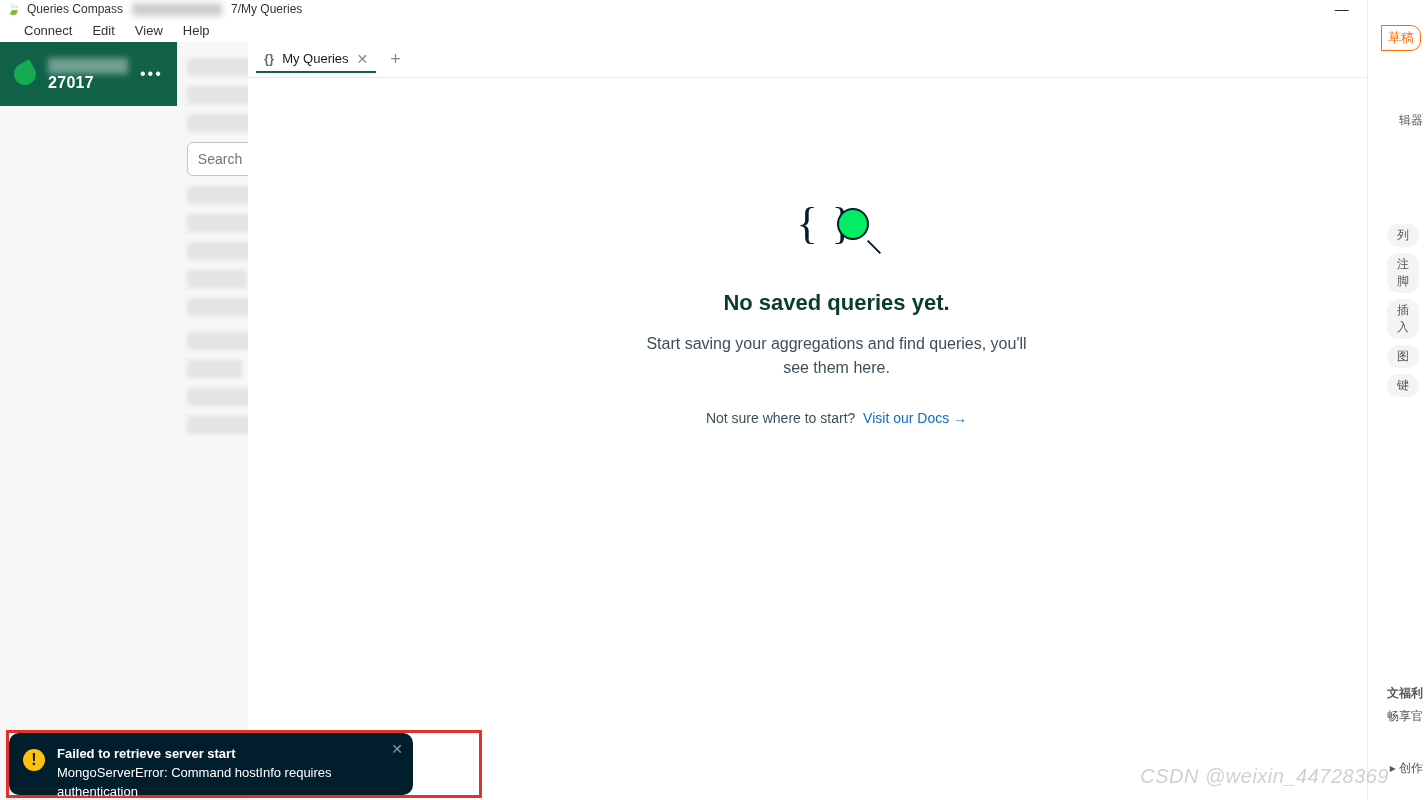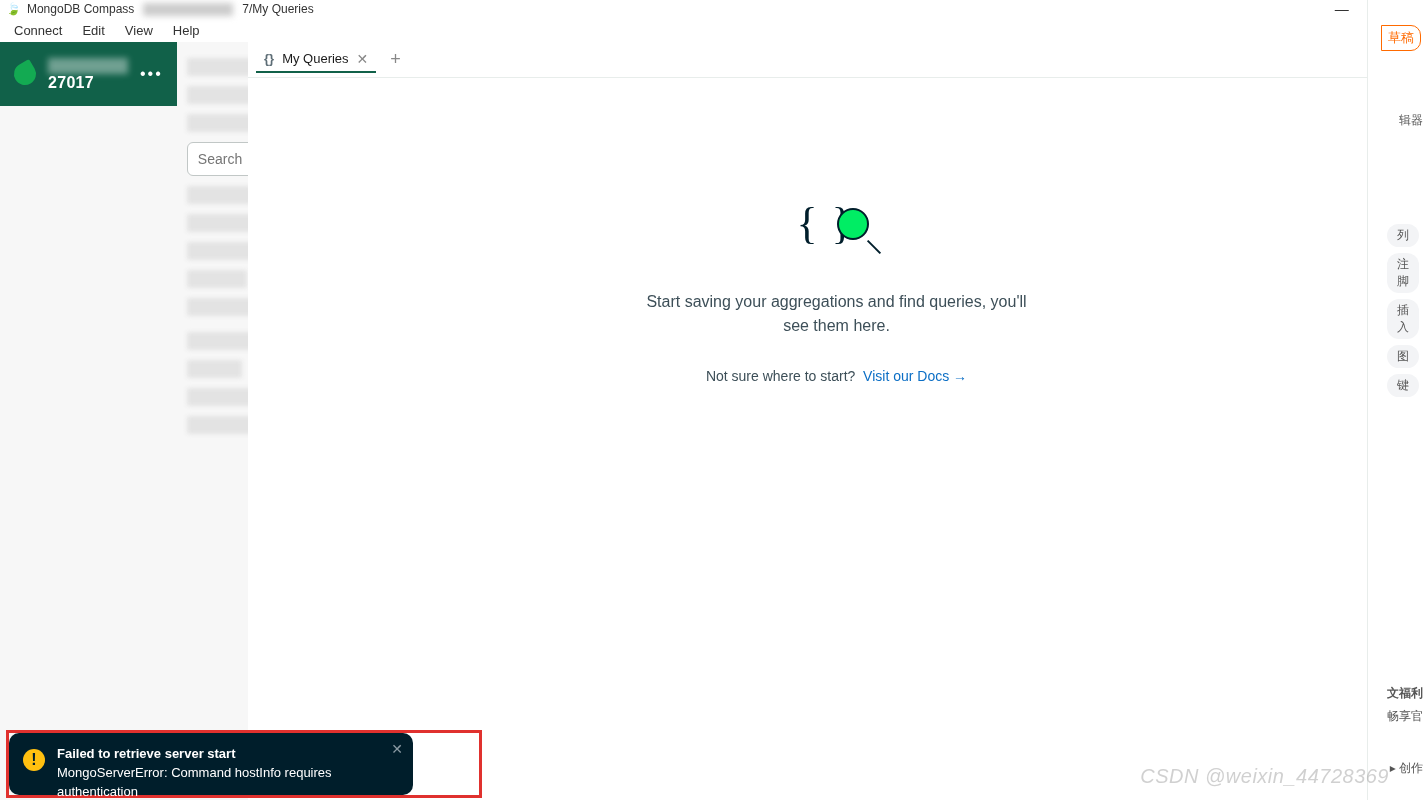--- a/index.html
+++ b/index.html
@@ -4,21 +4,21 @@
 <style>
 * { margin: 0; padding: 0; box-sizing: border-box; font-family: -apple-system, BlinkMacSystemFont, "Segoe UI", Arial, sans-serif; }
 body { width: 1425px; height: 800px; background: #fff; overflow: hidden; position: relative; }
 
 .titlebar { height: 18px; display: flex; align-items: center; padding: 0 6px; font-size: 12px; color: #333; justify-content: space-between; }
 .titlebar .left { display: flex; align-items: center; gap: 6px; }
 .titlebar .leaf { color: #13aa52; font-size: 12px; }
 .titlebar .controls { display: flex; gap: 18px; padding-right: 10px; }
 .titlebar .controls span { font-size: 14px; cursor: default; }
 
-.menubar { height: 24px; display: flex; align-items: center; padding: 0 4px; font-size: 13px; color: #333; gap: 0; }
+.menubar { height: 24px; display: flex; align-items: center; padding: 0 14px; font-size: 13px; color: #333; gap: 0; }
 .menubar span { padding: 2px 10px; }
 
 .app { display: flex; height: calc(800px - 42px); }
 
 .sidebar { width: 248px; background: #f7f7f7; display: flex; flex-direction: row; }
 .conn-header { background: #116149; color: #fff; height: 64px; display: flex; align-items: center; padding: 0 14px; gap: 12px; }
 .conn-header .leaf-big { width: 22px; height: 22px; background: #13aa52; border-radius: 50% 10% 50% 50%; transform: rotate(-30deg); }
 .conn-header .conn-name { flex: 1; font-size: 16px; font-weight: 600; letter-spacing: .3px; }
 .conn-header .dots { letter-spacing: 2px; cursor: pointer; }
 
@@ -75,21 +75,21 @@
 
 .blur-title { filter: blur(3px); background:#ccc; color:transparent; display:inline-block; width:90px; height:13px; vertical-align:middle; margin:0 3px; }
 .conn-name .blur-inline { filter:blur(3px); background:rgba(255,255,255,.4); color:transparent; display:inline-block; width:80px; height:16px; vertical-align:middle; }
 </style>
 </head>
 <body>
 
 <div class="titlebar">
   <div class="left">
     <span class="leaf">🍃</span>
-    <span>MongoDB Compass</span>
+    <span>Queries Compass</span>
     <span class="blur-title"></span>
     <span>7/My Queries</span>
   </div>
   <div class="controls">
     <span>—</span>
     <span>☐</span>
     <span>✕</span>
   </div>
 </div>
 
@@ -138,20 +138,21 @@
       <div class="newtab">+</div>
     </div>
 
     <div class="empty">
       <div class="empty-icon">
         <span class="brace-l">{</span>
         <span class="brace-r">}</span>
         <div class="mag-circle"></div>
         <div class="mag-handle"></div>
       </div>
+      <h2>No saved queries yet.</h2>
       <p>Start saving your aggregations and find queries, you'll see them here.</p>
       <div class="prompt">
         <span>Not sure where to start?</span>&nbsp;
         <a href="#">Visit our Docs →</a>
       </div>
     </div>
   </main>
 </div>
 
 <div class="scrollbar-v">

